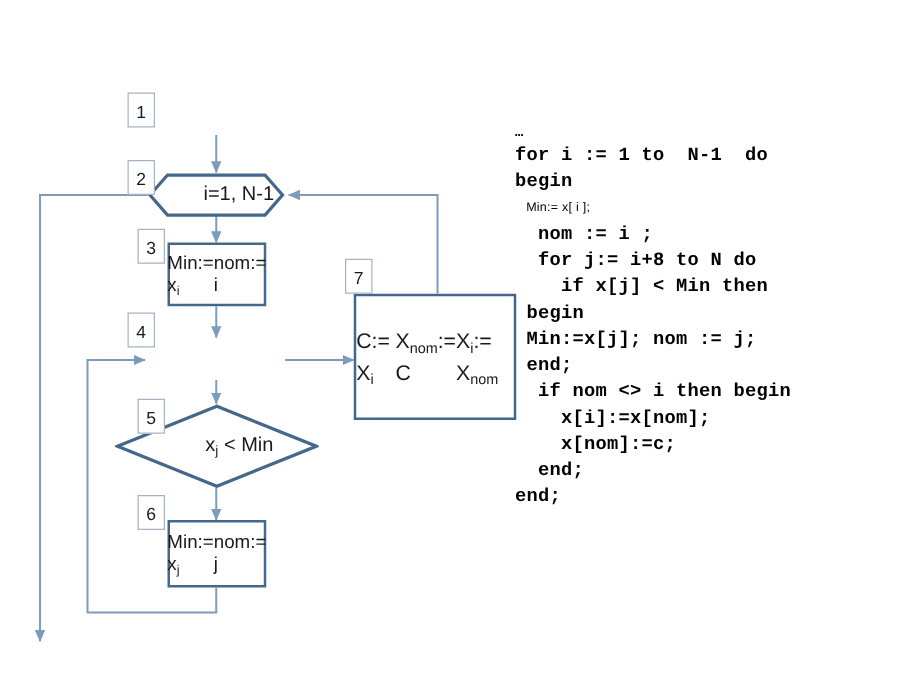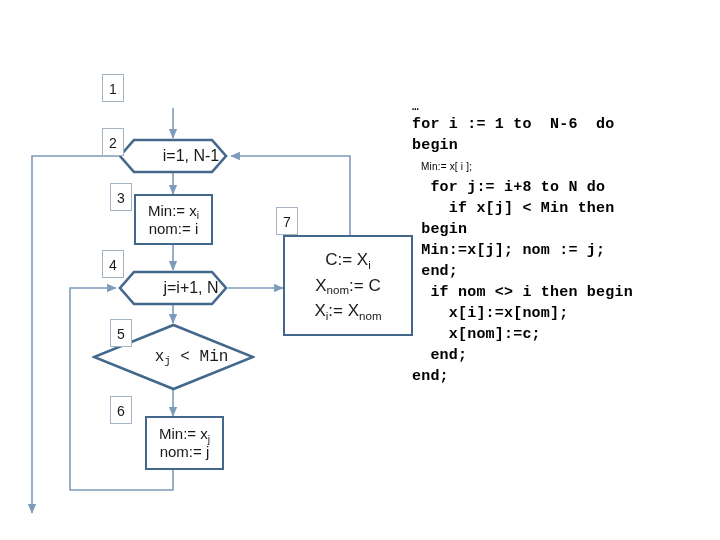--- a/index.html
+++ b/index.html
@@ -38,21 +38,21 @@
     box-sizing: border-box;
     display: flex;
     align-items: center;
     justify-content: center;
     color: #1a1a1a;
     z-index: 4;
   }
   .rectnode {
     border: 2px solid #44688c;
     background: #ffffff;
-    flex-direction: column;
+    flex-direction: row;
     line-height: 1.18;
     font-size: 15px;
   }
   .hexnode, .diamondnode {
     background: transparent;
   }
   .hexnode svg, .diamondnode svg {
     position: absolute;
     left: 0; top: 0;
   }
@@ -159,58 +159,53 @@
     <span class="shapetext">i=1, N-1</span>
   </div>
 
   <div class="node rectnode" style="left:134px; top:194px; width:79px; height:51px;">
     <div>
       <span>Min:= x</span><sub>i</sub>
     </div>
     <div>nom:= i</div>
   </div>
 
-  <div class="node hexnode" style="left:118px; top:270px; width:110px; height:36px;">
-    <svg width="110" height="36" viewBox="0 0 110 36" xmlns="http://www.w3.org/2000/svg">
-      <polygon points="16,2 94,2 108,18 94,34 16,34 2,18" fill="#ffffff" stroke="#44688c" stroke-width="2.6"></polygon>
-    </svg>
-    <span class="shapetext">j=i+1, N</span>
-  </div>
-
-  <div class="node diamondnode" style="left:92px; top:323px; width:163px; height:68px;font-family:Liberation Mono, monospace;">
+
+  <div class="node diamondnode" style="left:92px; top:323px; width:163px; height:68px;">
     <svg width="163" height="68" viewBox="0 0 163 68" xmlns="http://www.w3.org/2000/svg">
       <polygon points="81.5,2 161,34 81.5,66 2,34" fill="#ffffff" stroke="#44688c" stroke-width="2.6"></polygon>
     </svg>
     <span class="shapetext"><span>x</span><sub>j</sub><span> &lt; Min</span></span>
   </div>
 
-  <div class="node rectnode" style="left:134px; top:416px; width:79px; height:54px;margin-left:11px;">
+  <div class="node rectnode" style="left:134px; top:416px; width:79px; height:54px;">
     <div>
       <span>Min:= x</span><sub>j</sub>
     </div>
     <div>nom:= j</div>
   </div>
 
   <div class="node rectnode bignode" style="left:283px; top:235px; width:130px; height:101px;justify-content:center;">
     <div>
       <span>C:= X</span><sub>i</sub>
     </div>
     <div>
       <span>X</span><sub>nom</sub><span>:= C</span>
     </div>
     <div>
       <span>X</span><sub>i</sub><span>:= X</span><sub>nom</sub>
     </div>
   </div>
 
   <div id="code">
       <div class="cline dots">…</div>
-      <div class="cline">for i := 1 to  N-6  do</div>
+      <div class="cline">for i := 1 to  N-1  do</div>
       <div class="cline">begin</div>
       <div class="cline sans">   Min:= x[ i ];</div>
+      <div class="cline">  nom := i ;</div>
       <div class="cline">  for j:= i+8 to N do</div>
       <div class="cline">    if x[j] &lt; Min then</div>
       <div class="cline"> begin</div>
       <div class="cline"> Min:=x[j]; nom := j;</div>
       <div class="cline"> end;</div>
       <div class="cline">  if nom &lt;&gt; i then begin</div>
       <div class="cline">    x[i]:=x[nom];</div>
       <div class="cline">    x[nom]:=c;</div>
       <div class="cline">  end;</div>
       <div class="cline">end;</div>

